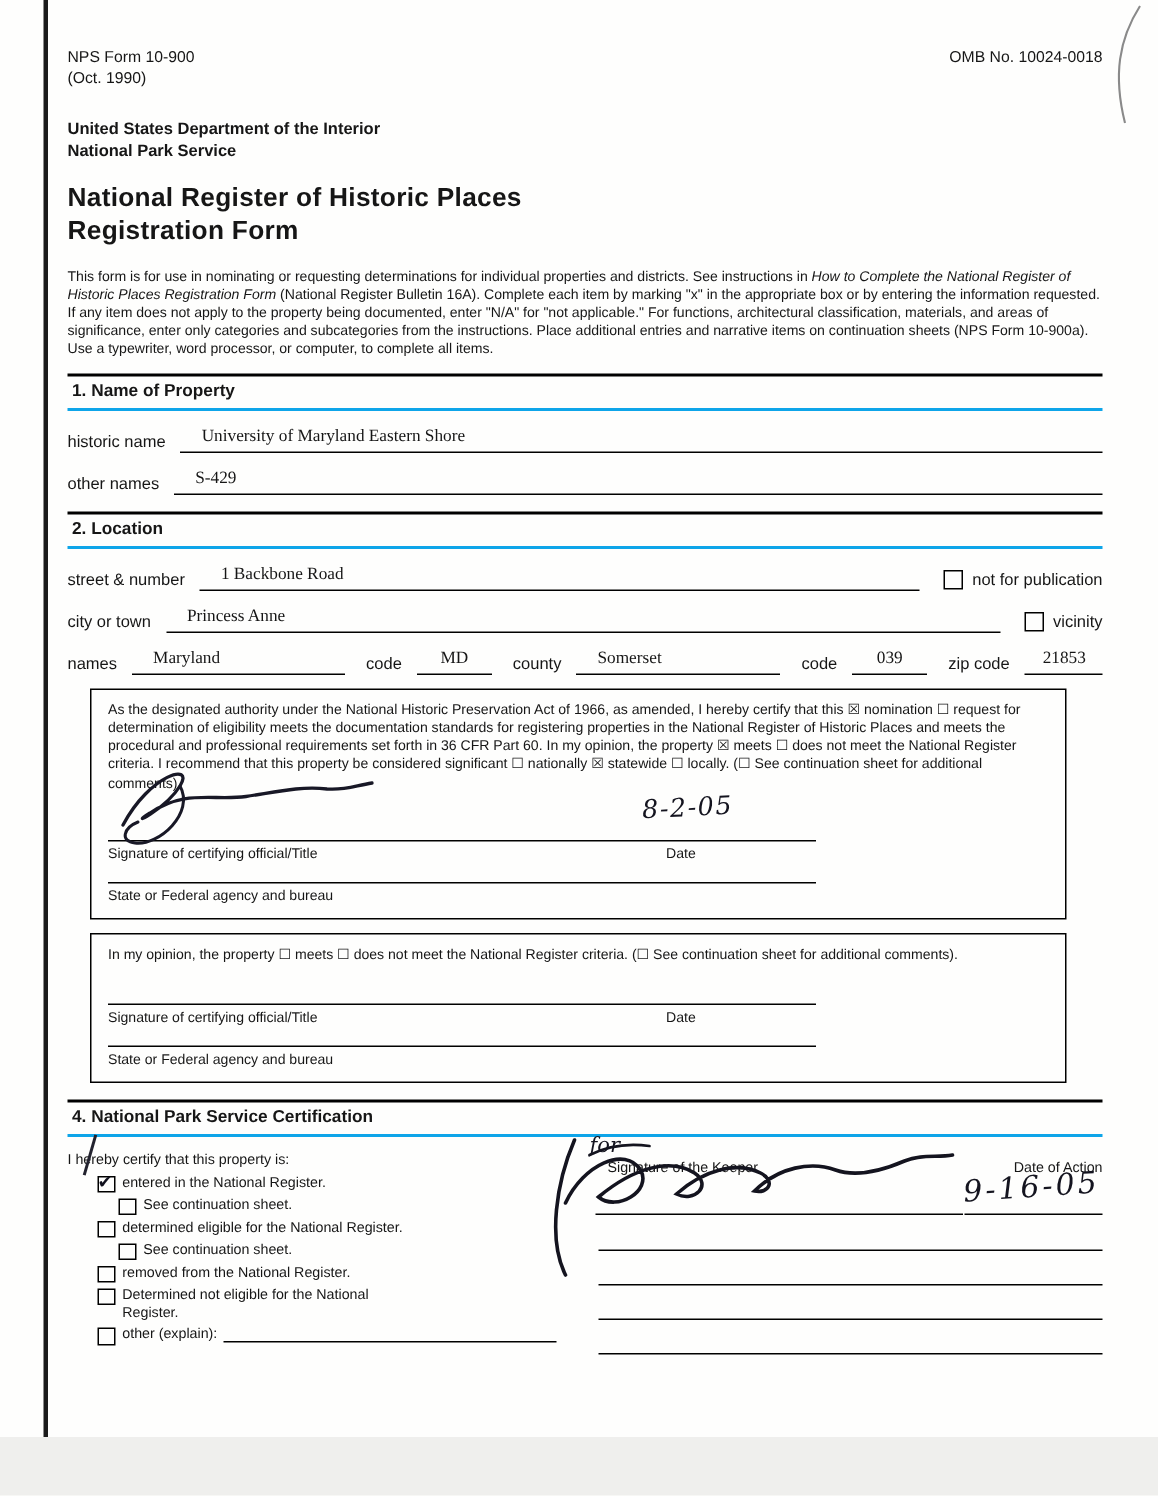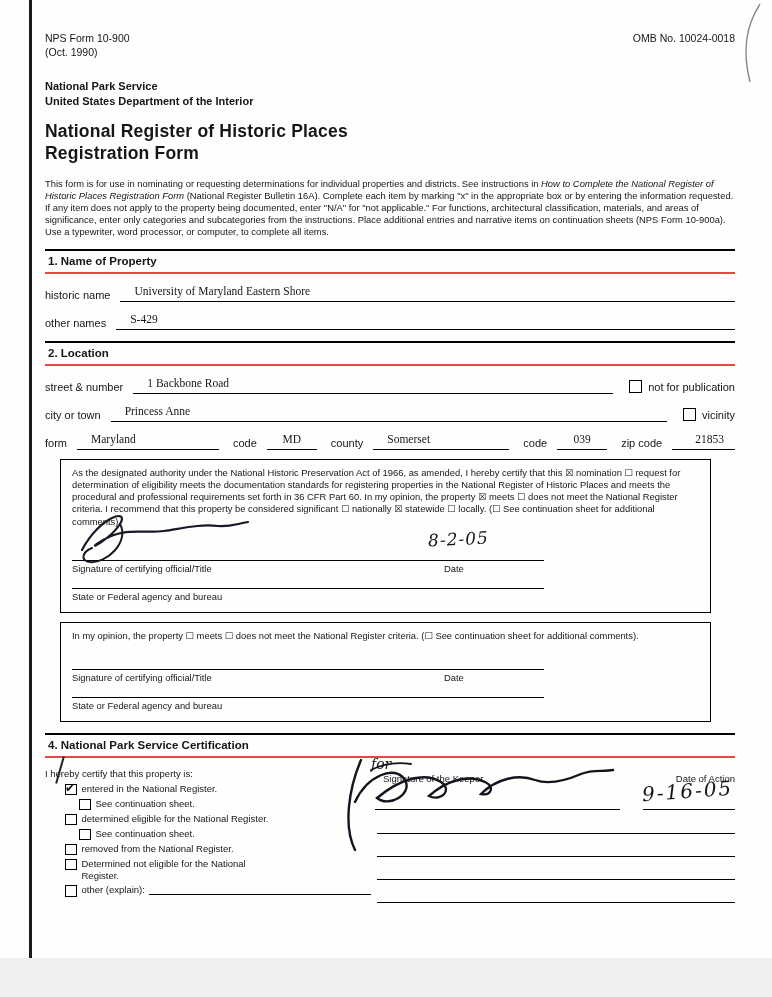--- a/index.html
+++ b/index.html
@@ -9,30 +9,30 @@
   .edge-bottom{position:absolute;left:30px;top:985px;width:620px;height:2px;background:#3a3a3a;}
   .scanfoot{position:absolute;left:0;top:988px;width:772px;height:9px;background:#d8d8d4;}
   .curl{position:absolute;right:8px;top:2px;}
   .content{position:absolute;left:45px;top:32px;width:690px;}
 
   .meta{display:flex;justify-content:space-between;font-size:10.5px;line-height:1.3;}
   .agency{margin-top:20px;font-weight:bold;font-size:11px;line-height:1.3;}
   .title{margin-top:12px;font-weight:bold;font-size:17.5px;line-height:1.28;letter-spacing:.2px;}
   .intro{margin-top:13px;font-size:9.4px;line-height:1.28;}
 
-  .sec{margin-top:11px;border-top:2px solid #000;border-bottom:2px solid #ef4444;font-weight:bold;font-size:11.5px;padding:4px 0 5px 3px;}
+  .sec{margin-top:11px;border-top:2px solid #000;border-bottom:2px solid #0ea5e9;font-weight:bold;font-size:11.5px;padding:4px 0 5px 3px;}
 
   .frow{display:flex;align-items:flex-end;margin-top:11px;font-size:11px;}
   .flabel{white-space:nowrap;padding-right:10px;padding-bottom:1px;}
   .flabel.gap{padding-left:14px;}
   .fline{flex:1;border-bottom:1px solid #000;font-family:"Liberation Serif","DejaVu Serif",serif;font-size:11.5px;padding:0 0 2px 14px;min-height:14px;}
   .fline.w-state{flex:0 0 128px;}
   .fline.w-code{flex:0 0 50px;text-align:center;padding-left:0;}
   .fline.w-county{flex:0 0 122px;}
-  .fline.w-zip{flex:1;padding-left:12px;text-align:center;}
+  .fline.w-zip{flex:1;padding-left:12px;}
   .cbox{width:11px;height:11px;border:1.3px solid #000;display:inline-block;margin:0 6px 1px 16px;flex:none;}
   .cblabel{white-space:nowrap;padding-bottom:1px;}
 
   .certbox{border:1.2px solid #000;margin:9px 24px 0 15px;padding:7px 10px 7px 11px;font-size:9.4px;line-height:1.3;}
   .sigblock{position:relative;padding-top:32px;}
   .sigblock.empty{padding-top:26px;}
   .rule{width:472px;border-bottom:1.1px solid #000;}
   .ruleLabels{display:flex;width:472px;font-size:9.4px;padding:2px 0 13px;}
   .ruleLabels span:first-child{width:372px;flex:none;}
   .ruleLabels.last{padding-bottom:2px;}
@@ -44,21 +44,21 @@
   .col-l{width:330px;position:relative;font-size:9.5px;line-height:1.25;}
   .s4intro{margin-bottom:3px;position:relative;}
   .penstroke{position:absolute;left:14px;top:-12px;width:2px;height:28px;background:#22222e;transform:rotate(16deg);}
   .cb-item{display:flex;align-items:flex-start;margin-top:2.5px;}
   .cb-item .box{width:9.5px;height:9.5px;border:1.1px solid #000;flex:none;margin:1px 5px 0 20px;position:relative;}
   .cb-item.sub .box{margin-left:34px;}
   .cb-label{width:195px;}
   .cb-item .blank{flex:1;border-bottom:1px solid #000;height:10px;margin:0 4px 0 4px;}
   .mark{position:absolute;left:-1px;top:-4px;font-size:12px;font-weight:bold;font-style:normal;color:#10101c;}
 
-  .col-r{flex:1;position:relative;height:145px;}
+  .col-r{flex:1;position:relative;height:145px;margin-left:22px;}
   .klabels{display:flex;justify-content:space-between;font-size:9.5px;padding:5px 0 0 8px;}
   .sig2{position:absolute;left:-48px;top:-18px;z-index:2;}
   .fornote{position:absolute;left:-4px;top:-12px;font-size:14px;z-index:3;}
   .date2{position:absolute;right:2px;top:11px;font-size:20px;transform:rotate(-4deg);letter-spacing:2px;z-index:3;}
   .kline{border-bottom:1.2px solid #000;position:absolute;height:0;}
   .kseg{left:0;width:245px;top:41px;}
   .ksegr{right:0;width:92px;top:41px;}
   .kf1{left:2px;right:0;top:65px;}
   .kf2{left:2px;right:0;top:88px;}
   .kf3{left:2px;right:0;top:111px;}
@@ -79,22 +79,22 @@
 
     <div class="meta">
       <div>
         <div>NPS Form 10-900</div>
         <div>(Oct. 1990)</div>
       </div>
       <div>OMB No. 10024-0018</div>
     </div>
 
     <div class="agency">
+      <div>United States Department of the Interior</div>
       <div>National Park Service</div>
-      <div>United States Department of the Interior</div>
     </div>
 
     <div class="title">
       <div>National Register of Historic Places</div>
       <div>Registration Form</div>
     </div>
 
     <p class="intro"><span>This form is for use in nominating or requesting determinations for individual properties and districts.  See instructions in </span><i>How to Complete the National Register of Historic Places Registration Form</i><span> (National Register Bulletin 16A).  Complete each item by marking "x" in the appropriate box or by entering the information requested.  If any item does not apply to the property being documented, enter "N/A" for "not applicable."  For functions, architectural classification, materials, and areas of significance, enter only categories and subcategories from the instructions.  Place additional entries and narrative items on continuation sheets (NPS Form 10-900a).  Use a typewriter, word processor, or computer, to complete all items.</span></p>
 
     <div class="sec">1. Name of Property</div>
@@ -116,21 +116,21 @@
       <span class="cbox"></span>
       <span class="cblabel">not for publication</span>
     </div>
     <div class="frow">
       <span class="flabel">city or town</span>
       <span class="fline">Princess Anne</span>
       <span class="cbox"></span>
       <span class="cblabel">vicinity</span>
     </div>
     <div class="frow">
-      <span class="flabel">form</span>
+      <span class="flabel">names</span>
       <span class="fline w-state">Maryland</span>
       <span class="flabel gap">code</span>
       <span class="fline w-code">MD</span>
       <span class="flabel gap">county</span>
       <span class="fline w-county">Somerset</span>
       <span class="flabel gap">code</span>
       <span class="fline w-code">039</span>
       <span class="flabel gap">zip code</span>
       <span class="fline w-zip">21853</span>
     </div>

